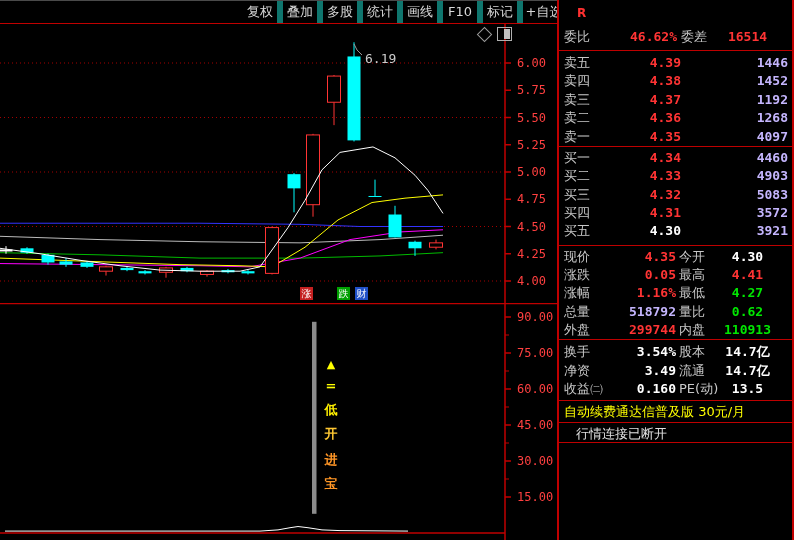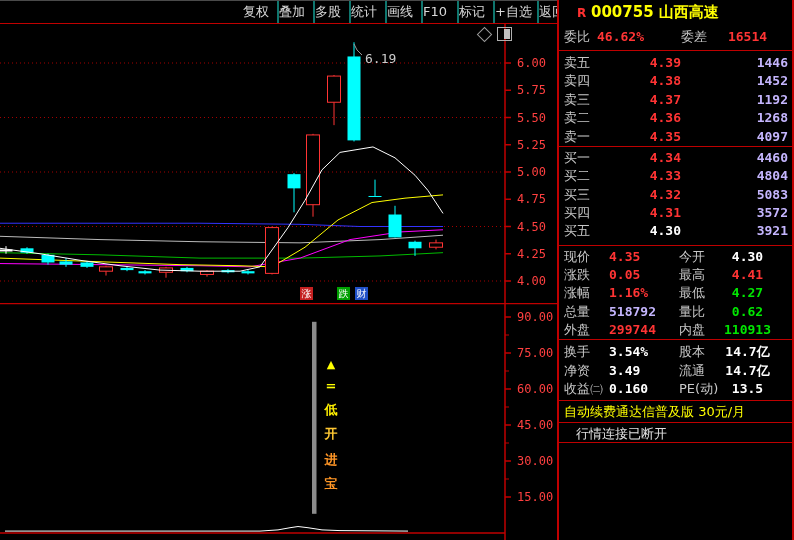--- a/index.html
+++ b/index.html
@@ -1,22 +1,22 @@
 <!DOCTYPE html>
 <html><head>
 <meta charset="utf-8">
 <style>
   html,body{margin:0;padding:0;background:#000;}
   #screen{position:relative;width:794px;height:540px;background:#000;overflow:hidden;
     font-family:"DejaVu Sans","Liberation Sans",sans-serif;}
   
   #topline{position:absolute;left:0;top:0;width:794px;height:1px;background:#4a4a4a;}
   #toolbar{position:absolute;left:243px;top:1px;height:22px;display:flex;}
-  .tbtn{width:34px;height:22px;line-height:22px;text-align:left;color:#d8d8d8;font-size:13px;
-    border-right:2px solid #0f766e;cursor:default;white-space:nowrap;}
+  .tbtn{width:34px;height:22px;line-height:22px;text-align:center;color:#d8d8d8;font-size:13px;
+    border-right:6px solid #0f766e;cursor:default;white-space:nowrap;}
   .tbtn.wide{width:42px;}
   #toolbar-border{position:absolute;left:0;top:23px;width:794px;height:1px;background:#c00000;}
   
   #icon-diamond{position:absolute;left:479px;top:29px;width:9px;height:9px;border:1px solid #999;
     transform:rotate(45deg);}
   #icon-split{position:absolute;left:497px;top:27px;width:13px;height:12px;border:1px solid #b0b0b0;}
   #icon-split .half{position:absolute;right:1px;top:1px;width:6px;height:10px;background:#c0c0c0;}
   
   #main-chart,#sub-chart{position:absolute;left:0;}
   #main-chart{top:23px;}
@@ -27,21 +27,21 @@
   
   #rpanel{position:absolute;left:557px;top:0;width:237px;height:540px;background:#000;
     border-left:2px solid #c00000;border-right:2px solid #c00000;box-sizing:border-box;}
   .sep{position:absolute;left:0;width:233px;height:1px;background:#be0000;}
   .rrow{position:absolute;left:0;width:233px;height:17px;line-height:17px;font-size:13px;}
   .rlabel{position:absolute;left:5px;color:#c8c8c8;white-space:nowrap;}
   .rlabel2{position:absolute;left:120px;color:#c8c8c8;white-space:nowrap;}
   .num{font-family:"DejaVu Sans Mono","Liberation Mono",monospace;font-weight:bold;}
   .price{position:absolute;left:52px;width:70px;text-align:right;}
   .vol{position:absolute;left:128px;right:4px;text-align:right;}
-  .v1{position:absolute;left:50px;width:67px;}
+  .v1{position:absolute;left:50px;width:67px;text-align:right;}
   .v2{position:absolute;left:148px;right:4px;text-align:center;}
   .c-red{color:#ff3434;} .c-green{color:#00e600;} .c-yellow{color:#c4b5fd;} .c-white{color:#ffffff;}
   #title-row{position:absolute;left:0;top:3px;width:233px;height:20px;}
   #title-r{position:absolute;left:18px;top:3px;color:#ff3030;font-size:12px;font-weight:bold;}
   #title-code{position:absolute;left:32px;top:0;color:#ffff00;font-size:15px;font-weight:bold;white-space:nowrap;}
   #banner-row{position:absolute;left:0;top:403px;width:233px;height:18px;line-height:18px;
     color:#ffff00;font-size:13px;white-space:nowrap;}
   #status-row{position:absolute;left:12px;top:425px;width:233px;height:17px;line-height:17px;
     color:#e0e0e0;font-size:13px;}
 </style>
@@ -195,21 +195,20 @@
       <div class="half"></div>
     </div>
 
   <div class="badge" style="left: 300px; background: rgb(196, 32, 32);">涨</div>
   <div class="badge" style="left: 337px; background: rgb(0, 160, 0);">跌</div>
   <div class="badge" style="left: 355px; background: rgb(32, 80, 200);">财</div>
 
   <div id="rpanel">
     <div id="title-row">
       <span id="title-r">R</span>
-      <span id="title-code">000755 山西高速</span>
     </div>
 
     <div class="rrow" style="top:28px;">
       <span class="rlabel">委比</span>
       <span class="v1 num c-red" style="left:38px;width:80px;">46.62%</span>
       <span class="rlabel2" style="left:122px;">委差</span>
       <span class="v2 num c-red">16514</span>
     </div>
     <div class="sep" style="top:50px;"></div>
 
@@ -241,21 +240,21 @@
     <div class="sep" style="top:146px;"></div>
 
     <div class="rrow" style="top:149px;">
       <span class="rlabel">买一</span>
       <span class="price num c-red">4.34</span>
       <span class="vol num c-yellow">4460</span>
     </div>
     <div class="rrow" style="top:167px;">
       <span class="rlabel">买二</span>
       <span class="price num c-red">4.33</span>
-      <span class="vol num c-yellow">4804</span>
+      <span class="vol num c-yellow">4903</span>
     </div>
     <div class="rrow" style="top:186px;">
       <span class="rlabel">买三</span>
       <span class="price num c-red">4.32</span>
       <span class="vol num c-yellow">5083</span>
     </div>
     <div class="rrow" style="top:204px;">
       <span class="rlabel">买四</span>
       <span class="price num c-red">4.31</span>
       <span class="vol num c-yellow">3572</span>

